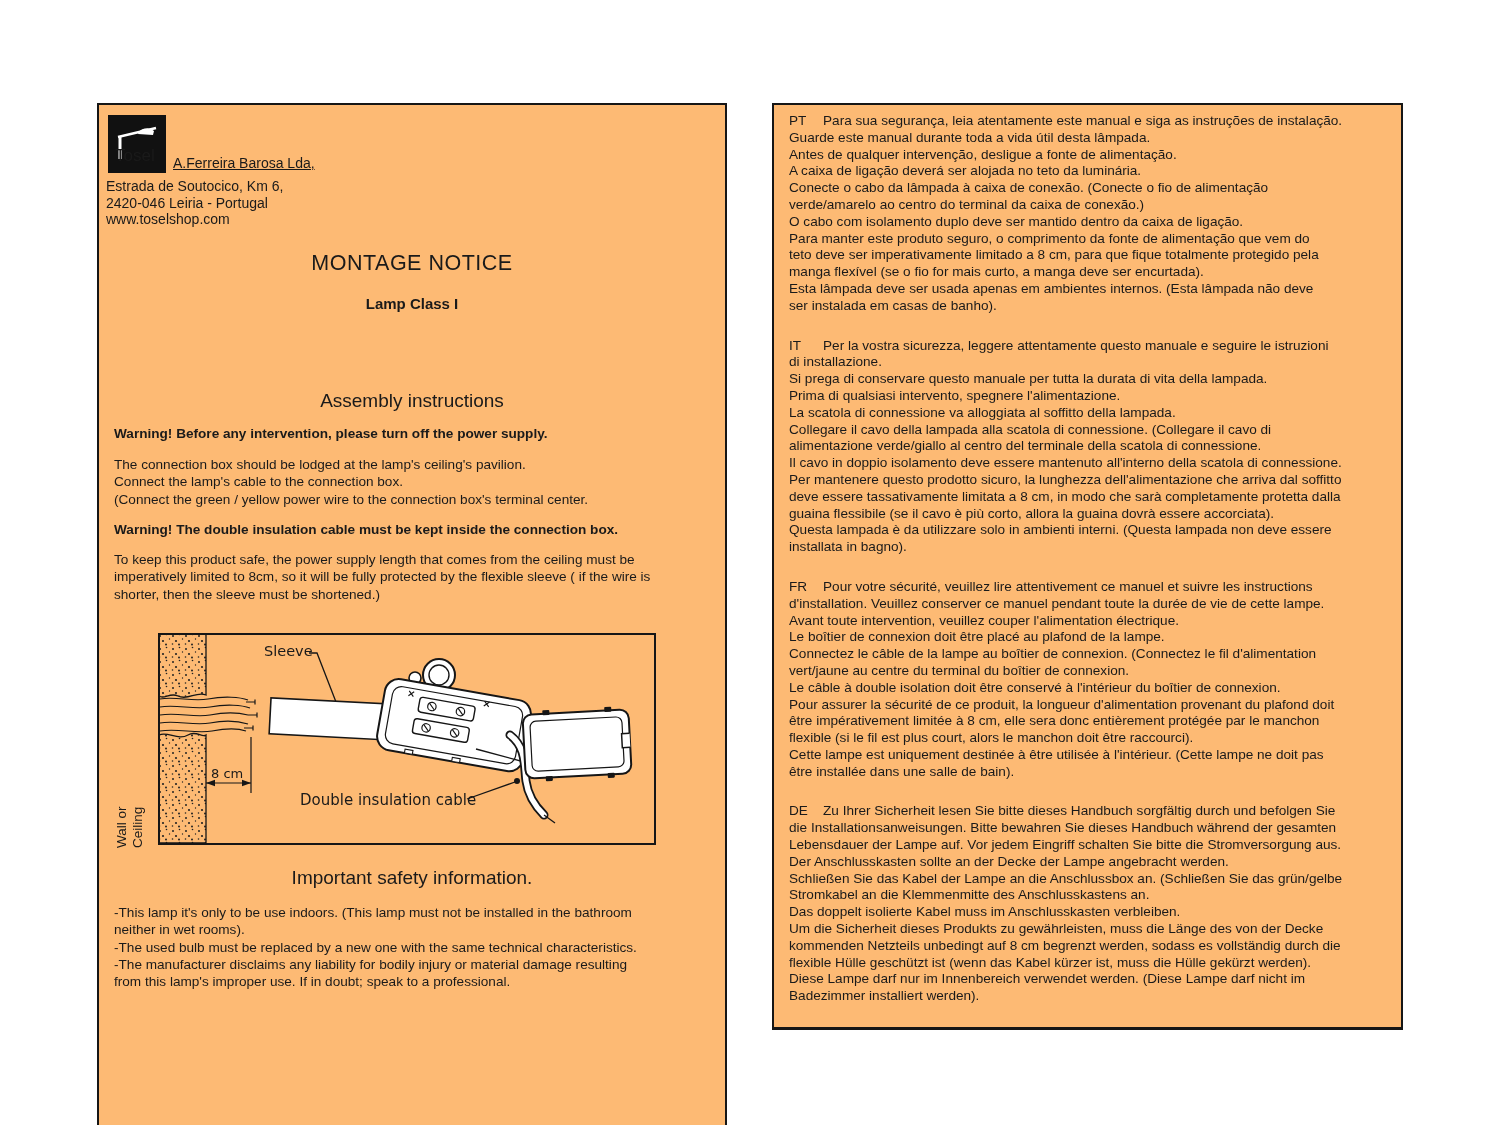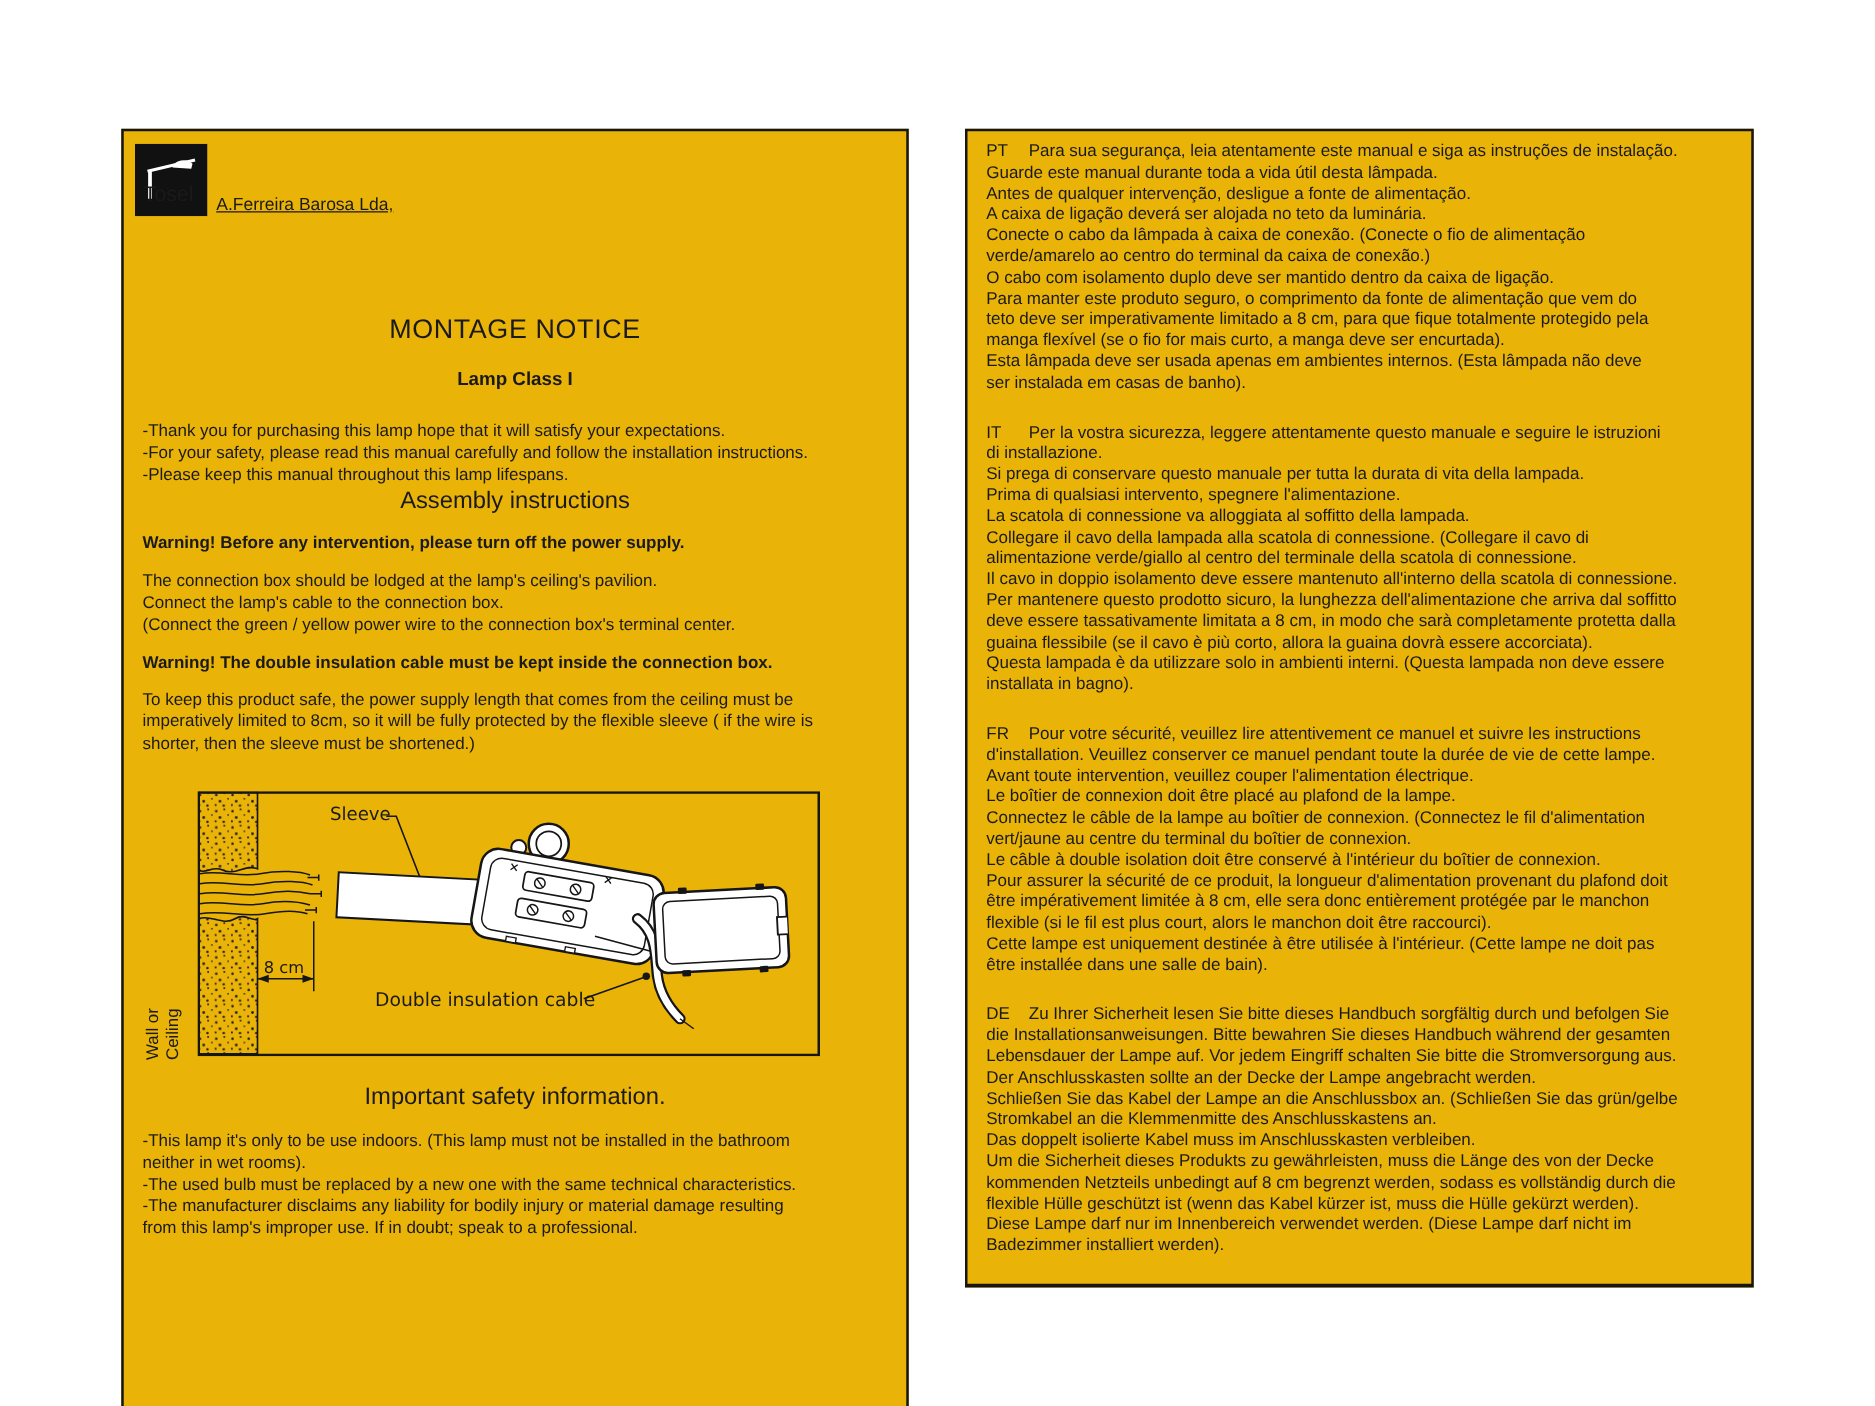--- a/index.html
+++ b/index.html
@@ -1,18 +1,18 @@
 <!DOCTYPE html>
 <html><head>
 <meta charset="utf-8">
 <style>
   html,body{margin:0;padding:0;background:#fff;}
   .page{position:relative;width:1500px;height:1125px;background:#fff;overflow:hidden;
         font-family:"Liberation Sans",sans-serif;color:#1a1a1a;}
-  .panel{position:absolute;background:#eab308;border:2px solid #161616;border-bottom-width:3px;box-sizing:border-box;}
+  .panel{position:absolute;background:#fdba74;border:2px solid #161616;border-bottom-width:3px;box-sizing:border-box;}
   #panel-left{left:97px;top:103px;width:630px;height:1120px;}
   #panel-right{left:772px;top:103px;width:631px;height:927px;padding:8px 15px;}
   .abs{position:absolute;}
   .body-text{font-size:13.6px;line-height:17.3px;white-space:pre-line;}
   .bold{font-weight:bold;}
   .center{left:0;right:0;text-align:center;}
   .h-title{font-size:21.5px;letter-spacing:.5px;}
   .h-sub{font-size:15px;font-weight:bold;}
   .h-section{font-size:19px;}
   .company{font-size:14px;line-height:16.5px;}
@@ -36,27 +36,29 @@
       <svg width="58" height="58" viewBox="0 0 58 58">
         <rect x="0" y="0" width="58" height="58" fill="#111"></rect>
         <path d="M10,22 L48,13" stroke="#fff" stroke-width="2.4" fill="none"></path>
         <path d="M30,19 a9,7 0 0 1 16,-3 l-1,4 z" fill="#fff"></path>
         <path d="M12,21 V44" stroke="#fff" stroke-width="3" fill="none"></path>
         <text x="7" y="46" font-size="17" fill="#fff" font-family="Liberation Sans,sans-serif">Tosel</text>
       </svg>
     </div>
 
     <div class="abs company" style="left:74px;top:50px;text-decoration:underline;">A.Ferreira Barosa Lda,</div>
+    <div class="abs company" style="left:7px;top:73px;">
+      <div>Estrada de Soutocico, Km 6,</div>
+      <div>2420-046 Leiria - Portugal</div>
+      <div>www.toselshop.com</div>
+    </div>
 
     <div class="abs center h-title" style="top:146px;">MONTAGE NOTICE</div>
     <div class="abs center h-sub" style="top:190px;">Lamp Class I</div>
 
-    <div class="abs body-text" style="left:15px;top:231px;width:600px;">-Thank you for purchasing this lamp hope that it will satisfy your expectations.
--For your safety, please read this manual carefully and follow the installation instructions.
--Please keep this manual throughout this lamp lifespans.</div>
 
     <div class="abs body-text bold" style="left:15px;top:320px;width:600px;">Warning! Before any intervention, please turn off the power supply.</div>
 
     <div class="abs center h-section" style="top:285px;">Assembly instructions</div>
 
     <div class="abs body-text" style="left:15px;top:351px;width:600px;">The connection box should be lodged at the lamp's ceiling's pavilion.
 Connect the lamp's cable to the connection box.
 (Connect the green / yellow power wire to the connection box's terminal center.</div>
 
     <div class="abs body-text bold" style="left:15px;top:416px;width:600px;">Warning! The double insulation cable must be kept inside the connection box.</div>

